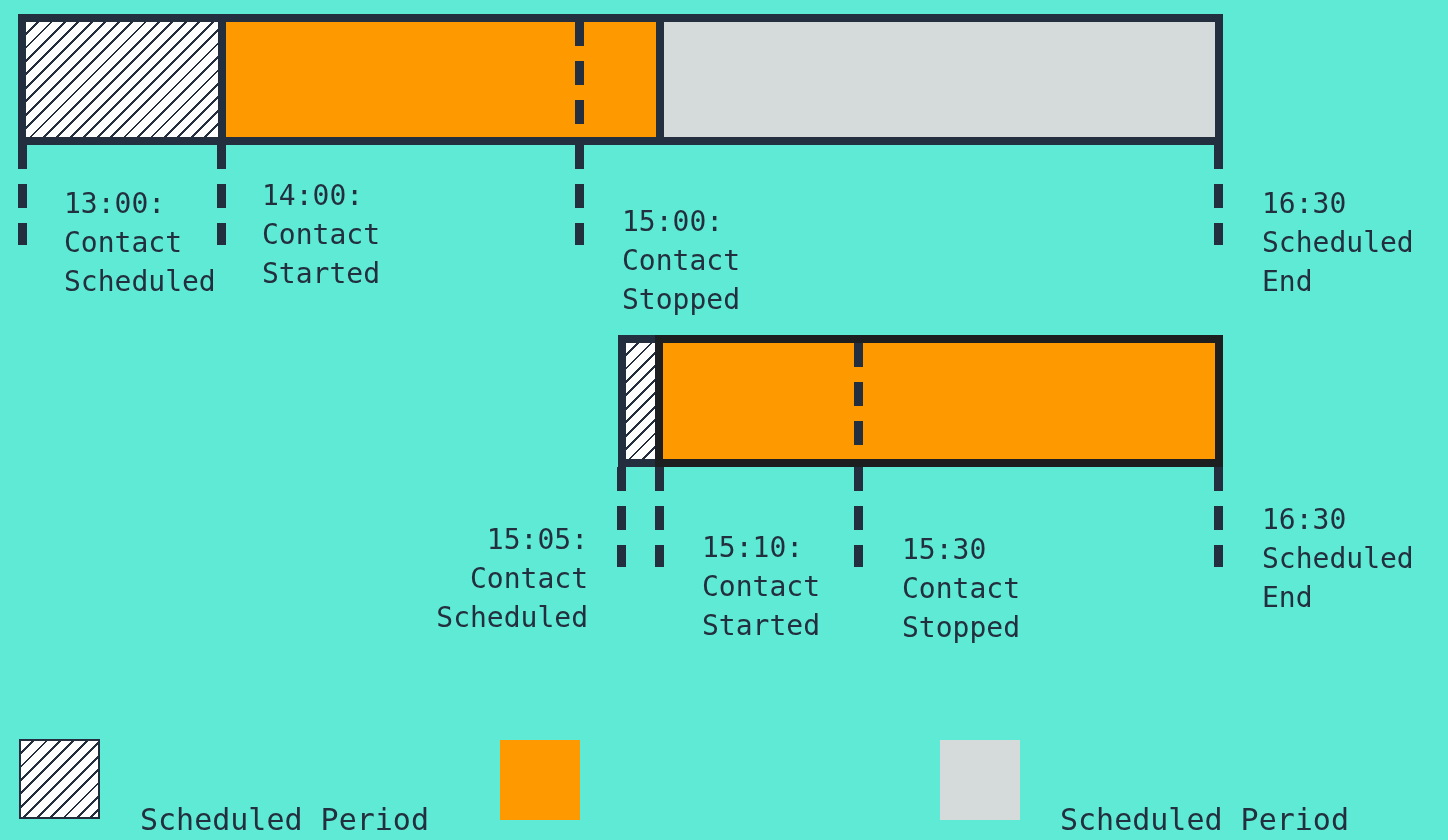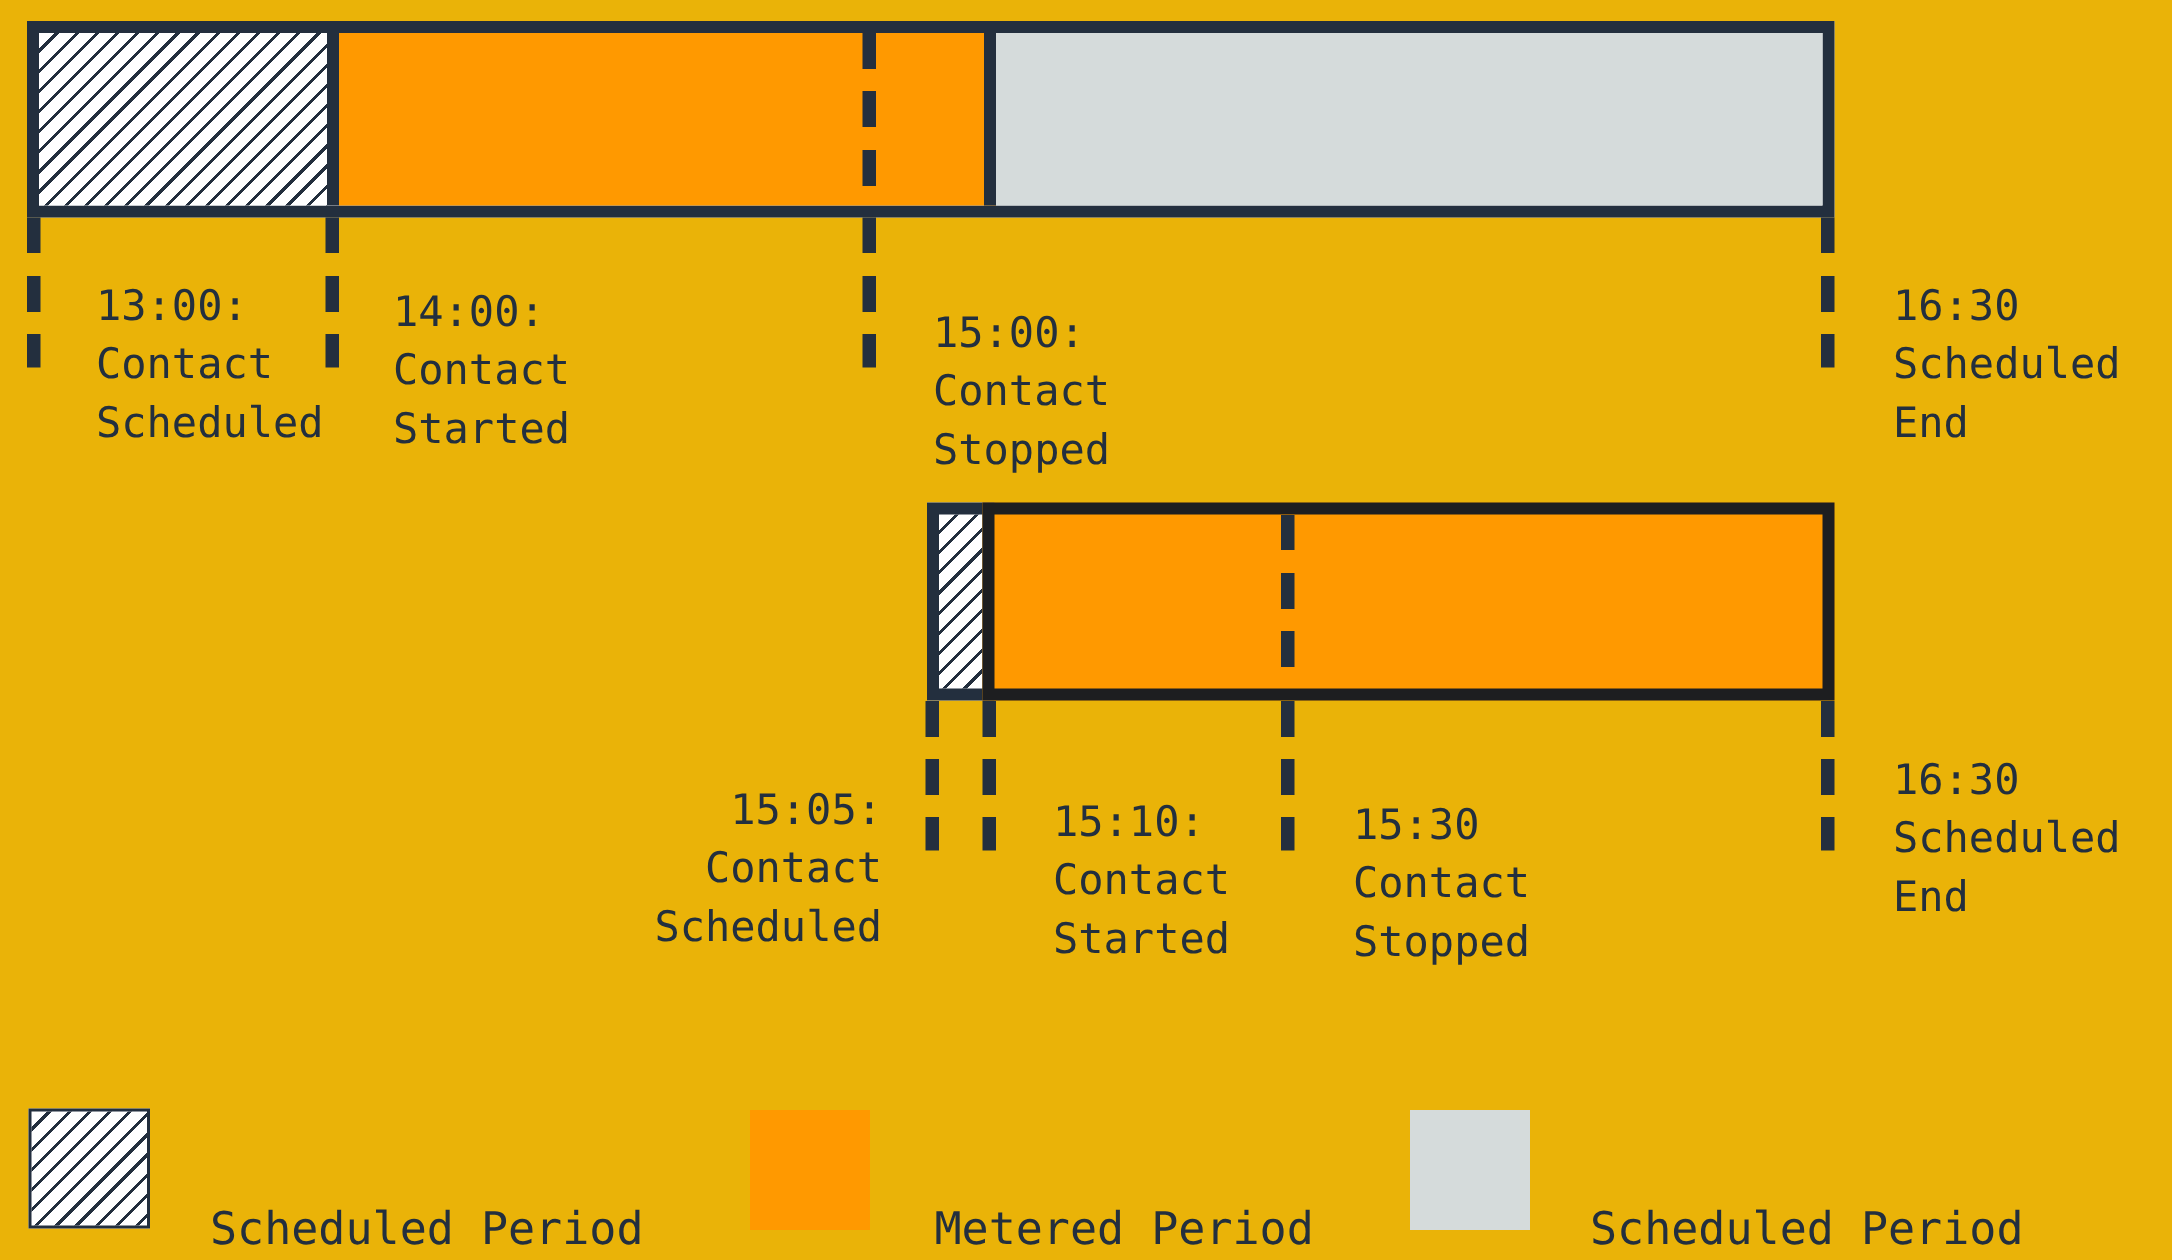--- a/index.html
+++ b/index.html
@@ -1,19 +1,19 @@
 <!DOCTYPE html>
 <html><head>
 <meta charset="utf-8">
 <style>
   html,body{margin:0;padding:0;background:#ffffff;}
   #stage{
     position:relative;
     width:1448px;height:840px;
-    background:#eab308;
+    background:#5eead4;
     font-family:"DejaVu Sans Mono","Liberation Mono",monospace;
     color:#232f3e;
     overflow:hidden;
   }
   *{box-sizing:border-box;}
 
   
   .bar{
     position:absolute;
     border:8px solid #232f3e;
@@ -115,21 +115,21 @@
   <div class="dash-line" style="left:575px;top:22px;height:116px;"></div>
 
   <div class="tick" style="left:18px;top:145px;"></div>
   <div class="tick" style="left:217px;top:145px;"></div>
   <div class="tick" style="left:575px;top:145px;"></div>
   <div class="tick" style="left:1214px;top:145px;"></div>
 
   <div class="evt-label" style="left:64px;top:184px;">13:00:
 Contact
 Scheduled</div>
-  <div class="evt-label" style="left:262px;top:188px;">14:00:
+  <div class="evt-label" style="left:262px;top:176px;">14:00:
 Contact
 Started</div>
   <div class="evt-label" style="left:622px;top:184px;margin-top:18px;">15:00:
 Contact
 Stopped</div>
   <div class="evt-label" style="left:1262px;top:184px;">16:30
 Scheduled
 End</div>
 
   <div id="bar2-scheduled"></div>
@@ -152,18 +152,17 @@
 Contact
 Stopped</div>
   <div class="evt-label" style="left:1262px;top:500px;">16:30
 Scheduled
 End</div>
 
   <div class="legend-swatch" id="legend-swatch-scheduled"></div>
   <div class="legend-label" id="legend-label-scheduled">Scheduled Period</div>
 
   <div class="legend-swatch" id="legend-swatch-metered"></div>
-  <div class="legend-label" id="legend-label-metered">Metered Period</div>
 
   <div class="legend-swatch" id="legend-swatch-duplicate"></div>
   <div class="legend-label" id="legend-label-duplicate">Scheduled Period</div>
 
 </div>
 
 </body></html>

